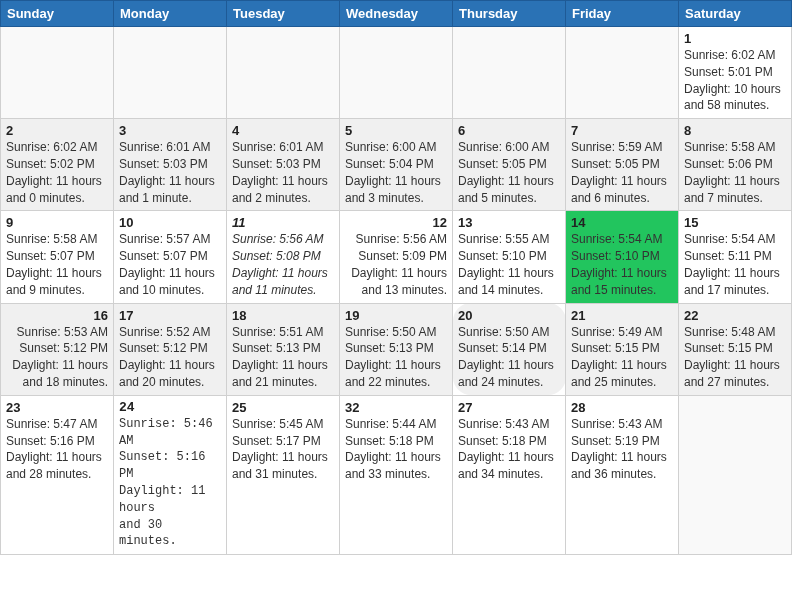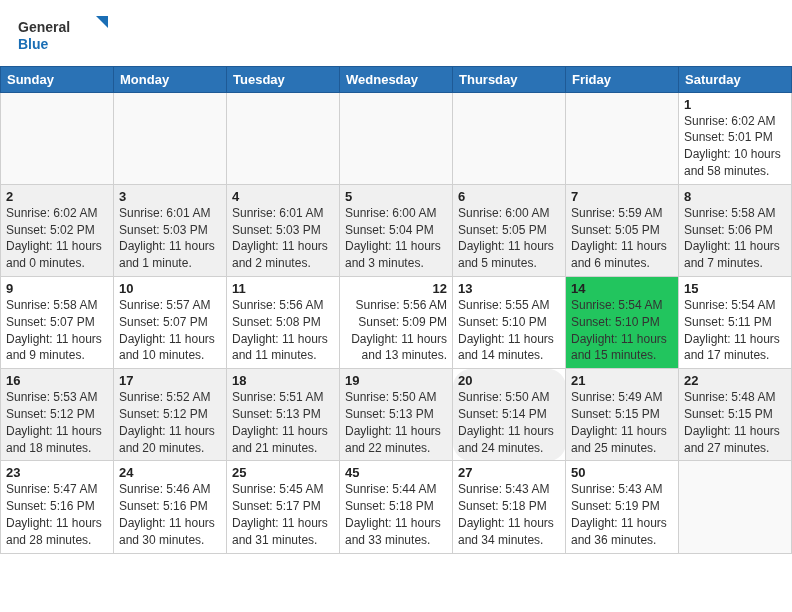--- a/index.html
+++ b/index.html
@@ -88,35 +88,20 @@
       background: #fff;
     }
     .calendar tbody tr:nth-child(even) td {
       background: #f0f0f0;
     }
   </style>
 </head>
 <body>
 
 <div class="page">
-  <div class="header">
-    <div class="logo">
-  <div style="line-height:1.1">
-    <svg width="90" height="40" viewBox="0 0 90 40">
-      <text x="0" y="18" font-size="14" font-weight="bold" fill="#333" font-family="Arial">General</text>
-      <polygon points="78,2 90,2 90,14" fill="#1a6eb5"></polygon>
-      <text x="0" y="35" font-size="14" font-weight="bold" fill="#1a6eb5" font-family="Arial">Blue</text>
-    </svg>
-  </div>
-</div>
-    <div class="title-block">
-      <h1></h1>
-      <h2></h2>
-    </div>
-  </div>
 
   <table class="calendar">
     <thead>
       <tr>
       <th>Sunday</th>
           <th>Monday</th>
           <th>Tuesday</th>
           <th>Wednesday</th>
           <th>Thursday</th>
           <th>Friday</th>
@@ -198,21 +183,21 @@
 Daylight: 11 hours
 and 9 minutes.</div>
           </td>
           <td style="background: rgb(255, 255, 255);">
             <span class="day-num">10</span>
             <div class="day-info" style="white-space: pre-line;">Sunrise: 5:57 AM
 Sunset: 5:07 PM
 Daylight: 11 hours
 and 10 minutes.</div>
           </td>
-          <td style="background: rgb(255, 255, 255);">
+          <td style="background: rgb(255, 255, 255); font-style: italic;">
             <span class="day-num">11</span>
             <div class="day-info" style="white-space: pre-line;">Sunrise: 5:56 AM
 Sunset: 5:08 PM
 Daylight: 11 hours
 and 11 minutes.</div>
           </td>
           <td style="background: rgb(255, 255, 255); text-align: right;">
             <span class="day-num">12</span>
             <div class="day-info" style="white-space: pre-line;">Sunrise: 5:56 AM
 Sunset: 5:09 PM
@@ -235,21 +220,21 @@
           </td>
           <td style="background: rgb(255, 255, 255);">
             <span class="day-num">15</span>
             <div class="day-info" style="white-space: pre-line;">Sunrise: 5:54 AM
 Sunset: 5:11 PM
 Daylight: 11 hours
 and 17 minutes.</div>
           </td>
         </tr>
         <tr>
-          <td style="background: rgb(240, 240, 240);">
+          <td style="background: rgb(240, 240, 240); text-align: right;">
             <span class="day-num">16</span>
             <div class="day-info" style="white-space: pre-line;">Sunrise: 5:53 AM
 Sunset: 5:12 PM
 Daylight: 11 hours
 and 18 minutes.</div>
           </td>
           <td style="background: rgb(240, 240, 240);">
             <span class="day-num">17</span>
             <div class="day-info" style="white-space: pre-line;">Sunrise: 5:52 AM
 Sunset: 5:12 PM
@@ -293,50 +278,50 @@
           </td>
         </tr>
         <tr>
           <td style="background: rgb(255, 255, 255);">
             <span class="day-num">23</span>
             <div class="day-info" style="white-space: pre-line;">Sunrise: 5:47 AM
 Sunset: 5:16 PM
 Daylight: 11 hours
 and 28 minutes.</div>
           </td>
-          <td style="background: rgb(255, 255, 255);">
+          <td style="background: rgb(255, 255, 255); font-family: Liberation Mono, monospace;">
             <span class="day-num">24</span>
             <div class="day-info" style="white-space: pre-line;">Sunrise: 5:46 AM
 Sunset: 5:16 PM
 Daylight: 11 hours
 and 30 minutes.</div>
           </td>
           <td style="background: rgb(255, 255, 255);">
             <span class="day-num">25</span>
             <div class="day-info" style="white-space: pre-line;">Sunrise: 5:45 AM
 Sunset: 5:17 PM
 Daylight: 11 hours
 and 31 minutes.</div>
           </td>
           <td style="background: rgb(255, 255, 255);">
-            <span class="day-num">45</span>
+            <span class="day-num">32</span>
             <div class="day-info" style="white-space: pre-line;">Sunrise: 5:44 AM
 Sunset: 5:18 PM
 Daylight: 11 hours
 and 33 minutes.</div>
           </td>
           <td style="background: rgb(255, 255, 255);">
             <span class="day-num">27</span>
             <div class="day-info" style="white-space: pre-line;">Sunrise: 5:43 AM
 Sunset: 5:18 PM
 Daylight: 11 hours
 and 34 minutes.</div>
           </td>
           <td style="background: rgb(255, 255, 255);">
-            <span class="day-num">50</span>
+            <span class="day-num">28</span>
             <div class="day-info" style="white-space: pre-line;">Sunrise: 5:43 AM
 Sunset: 5:19 PM
 Daylight: 11 hours
 and 36 minutes.</div>
           </td>
           <td class="empty-cell"></td>
         </tr>
       </tbody>
   </table>
 </div>

